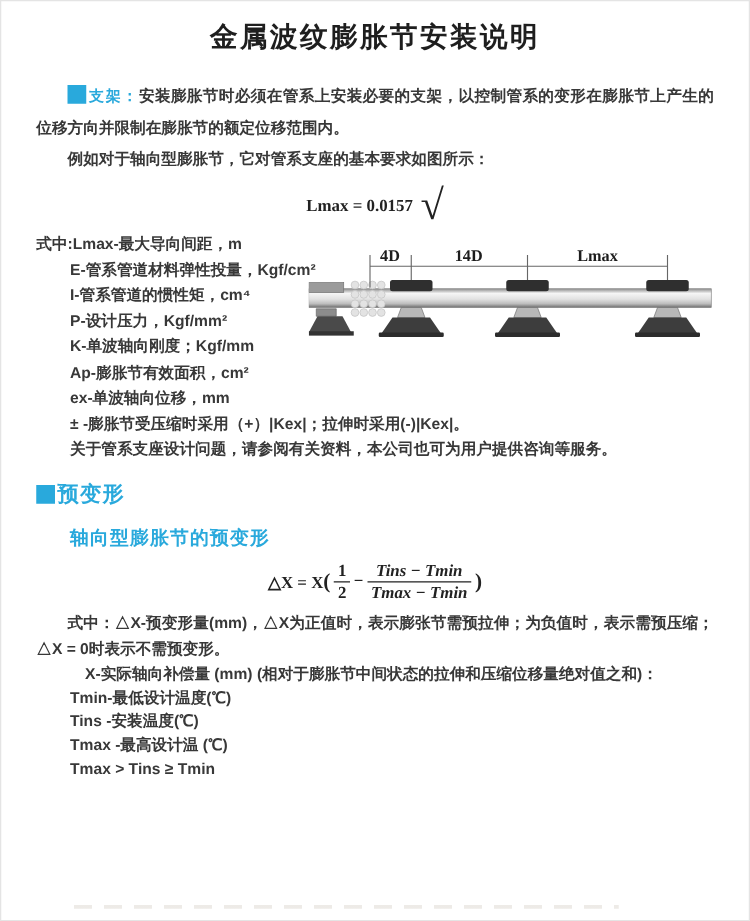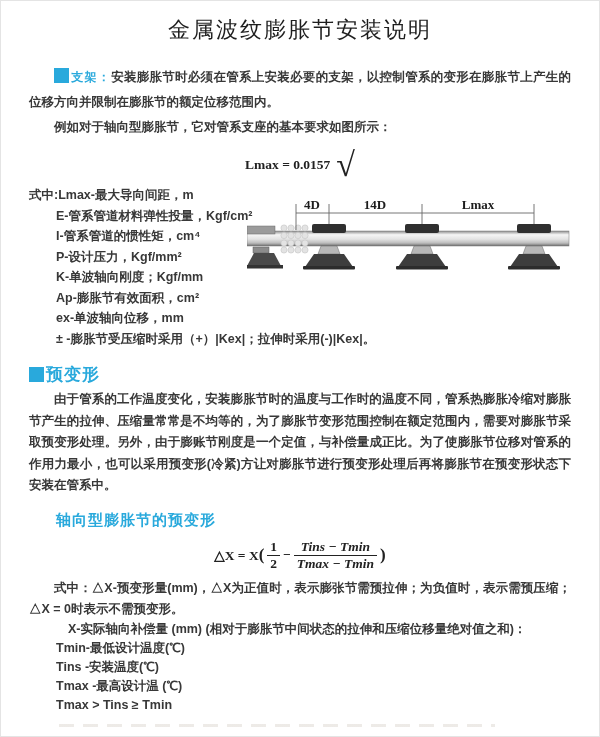--- a/index.html
+++ b/index.html
@@ -4,21 +4,21 @@
 <style>
   html,body{margin:0;padding:0;background:#fff;}
   .page{
     width:600px;height:737px;box-sizing:border-box;position:relative;
     background:#fff;border:1px solid #e4e4e4;overflow:hidden;
     font-family:"Liberation Sans",sans-serif;color:#383838;
     font-size:12.5px;font-weight:600;
   }
   .content{padding:0 28px;}
   .doc-title{
-    text-align:center;font-size:22px;font-weight:400;color:#1e1e1e;
+    text-align:center;font-size:22px;font-weight:700;color:#1e1e1e;
     letter-spacing:2px;padding-top:14px;margin:0;
   }
   .marker{
     display:inline-block;width:15px;height:15px;background:#29a9dc;
     vertical-align:-2px;margin-right:2px;
   }
   .sec-head-inline{color:#29a9dc;font-size:12px;font-weight:700;letter-spacing:1px;}
   .sec-head{color:#29a9dc;font-size:17px;font-weight:700;letter-spacing:1px;margin:14px 0 2px;}
   .sub-head{color:#29a9dc;font-weight:700;margin:0;}
   .sub-head.axial{font-size:15px;margin:14px 0 0 27px;letter-spacing:1px;}
@@ -76,25 +76,25 @@
 
     <div class="deflist">
       <p class="lead">式中:Lmax-最大导向间距，m</p>
       <p class="item">E-管系管道材料弹性投量，Kgf/cm²</p>
       <p class="item">I-管系管道的惯性矩，cm⁴</p>
       <p class="item">P-设计压力，Kgf/mm²</p>
       <p class="item">K-单波轴向刚度；Kgf/mm</p>
       <p class="item">Ap-膨胀节有效面积，cm²</p>
       <p class="item">ex-单波轴向位移，mm</p>
       <p class="item">± -膨胀节受压缩时采用（+）|Kex|；拉伸时采用(-)|Kex|。</p>
+      <p class="item">关于管系支座设计问题，请参阅有关资料，本公司也可为用户提供咨询等服务。</p>
     </div>
 
     <h2 class="sec-head"><span class="marker"></span><span>预变形</span></h2>
 
-    <p class="body-par">由于管系的工作温度变化，安装膨胀节时的温度与工作时的温度不同，管系热膨胀冷缩对膨胀节产生的拉伸、压缩量常常是不均等的，为了膨胀节变形范围控制在额定范围内，需要对膨胀节采取预变形处理。另外，由于膨账节刚度是一个定值，与补偿量成正比。为了使膨胀节位移对管系的作用力最小，也可以采用预变形(冷紧)方让对膨胀节进行预变形处理后再将膨胀节在预变形状态下安装在管系中。</p>
 
     <h3 class="sub-head axial">轴向型膨胀节的预变形</h3>
 
     <div class="formula f2">
       <span>△X = X</span>
       <span class="paren">(</span>
       <span class="frac">
         <span class="num">1</span>
         <span class="den">2</span>
       </span>

